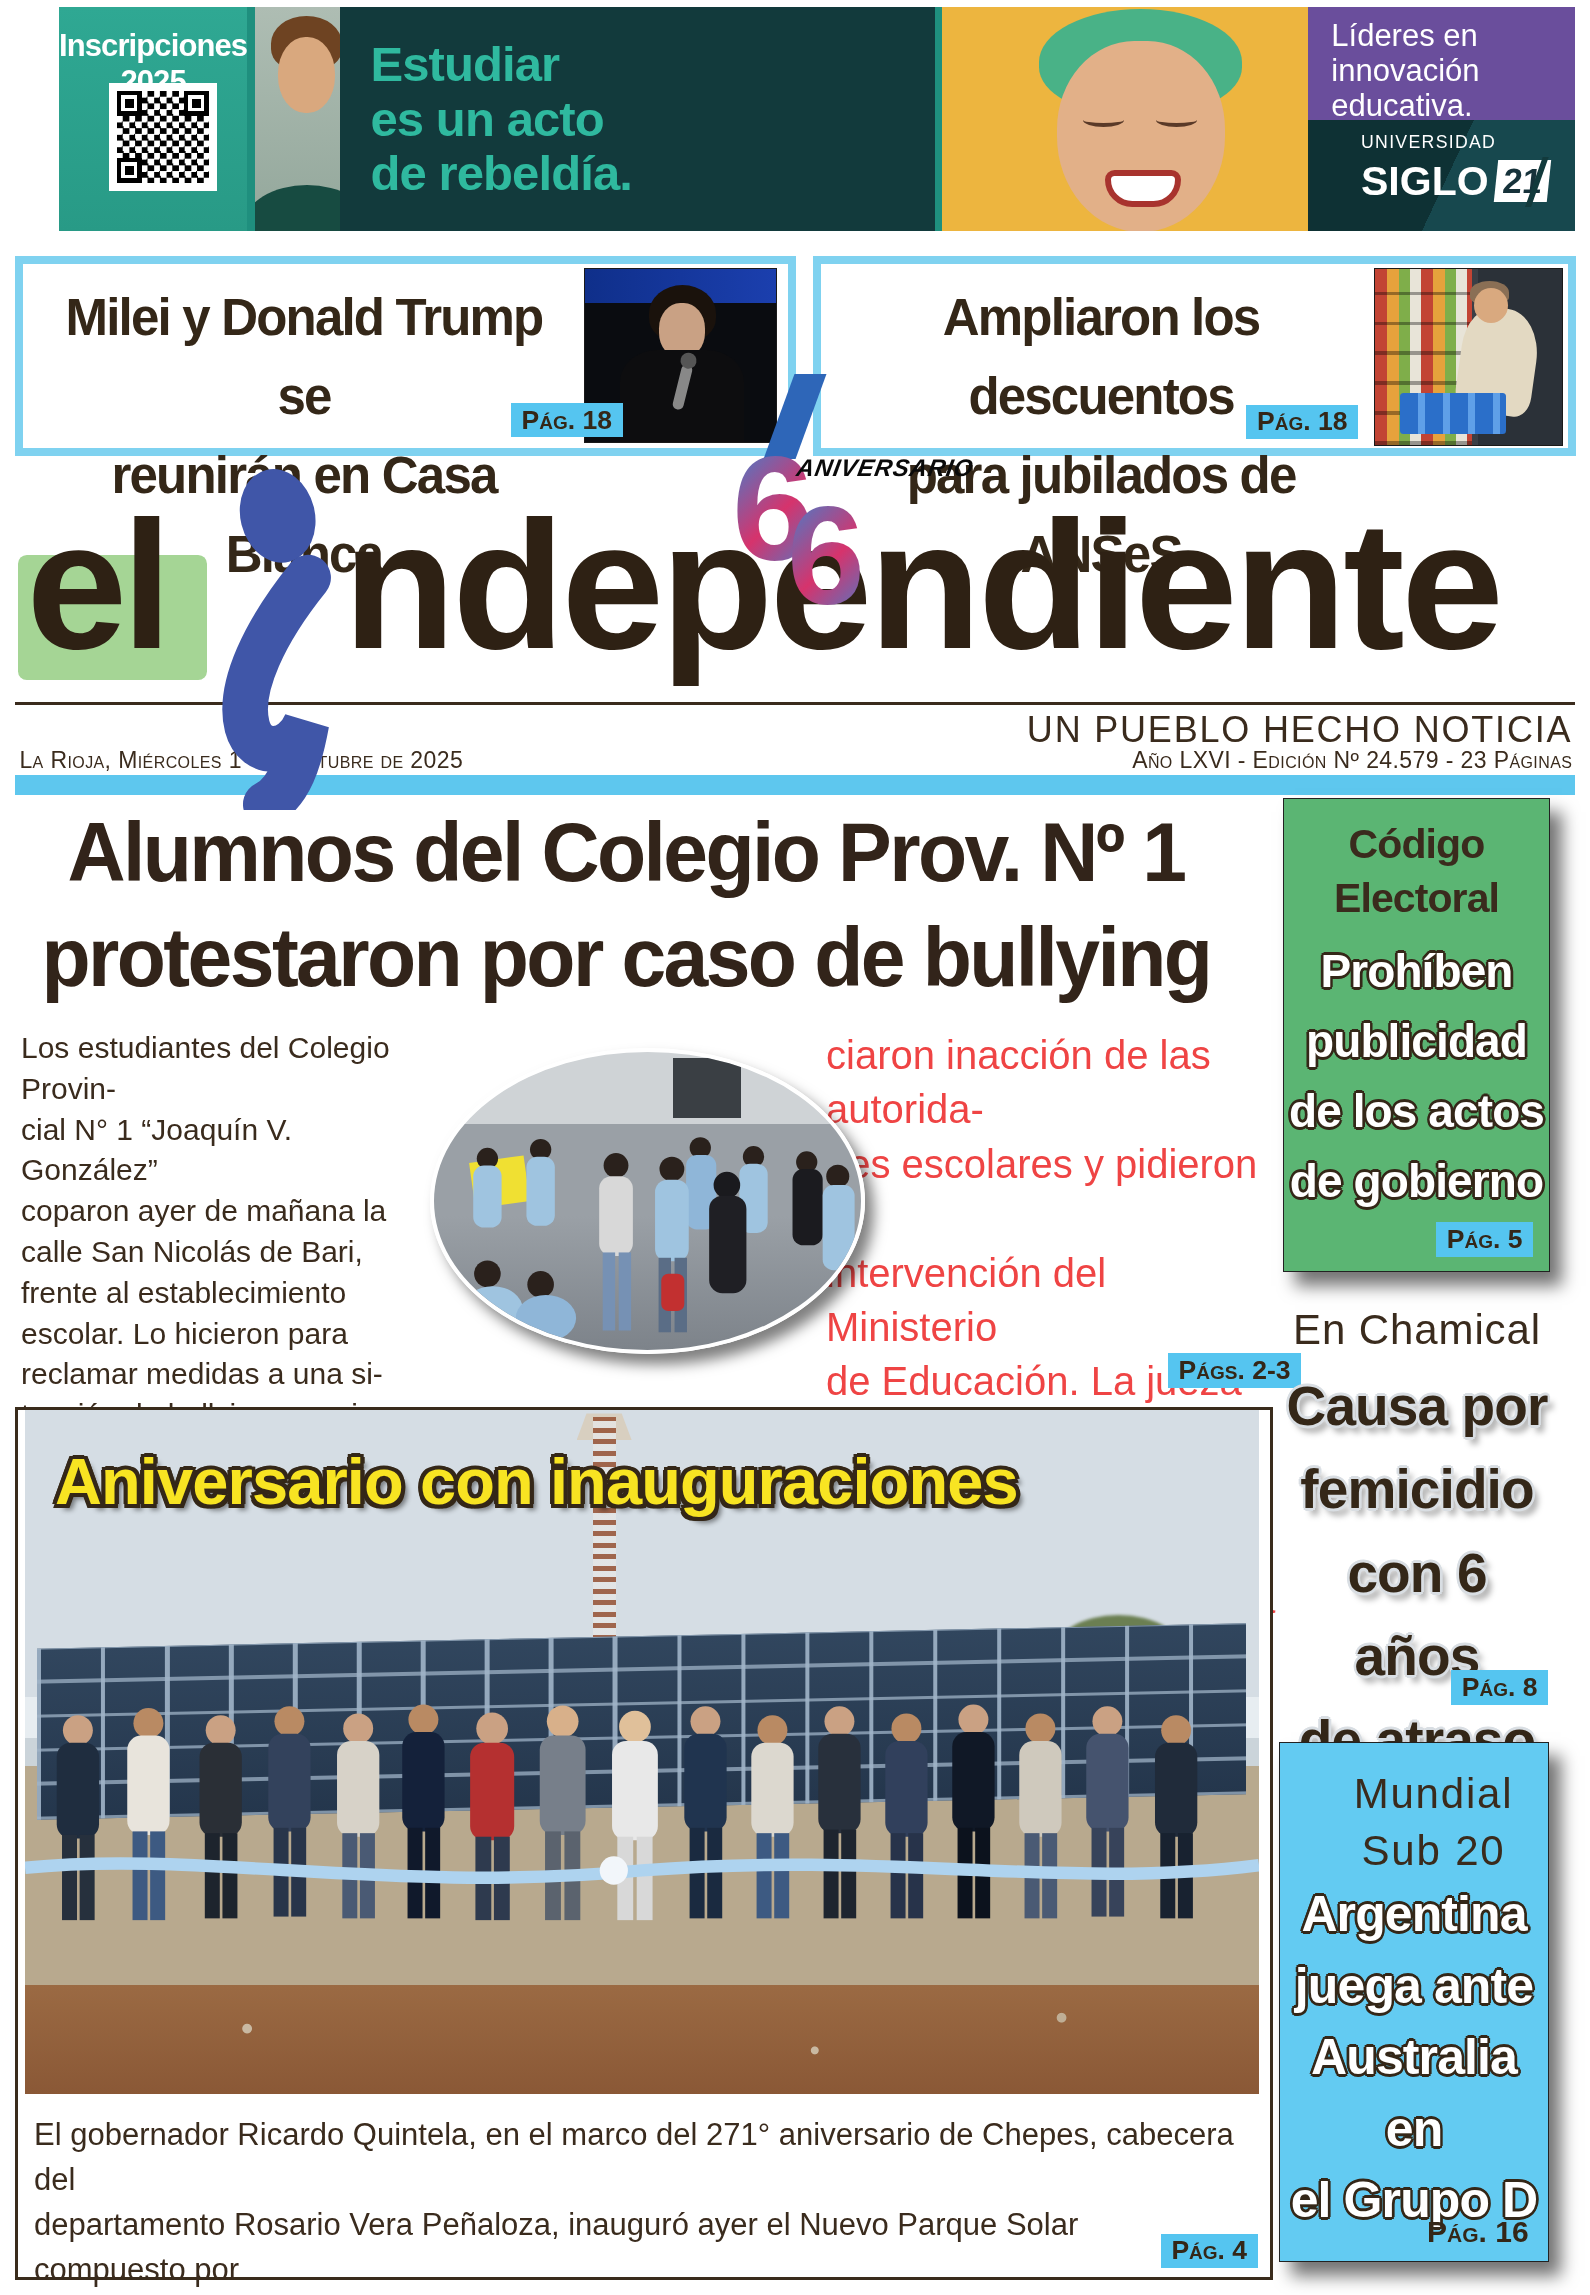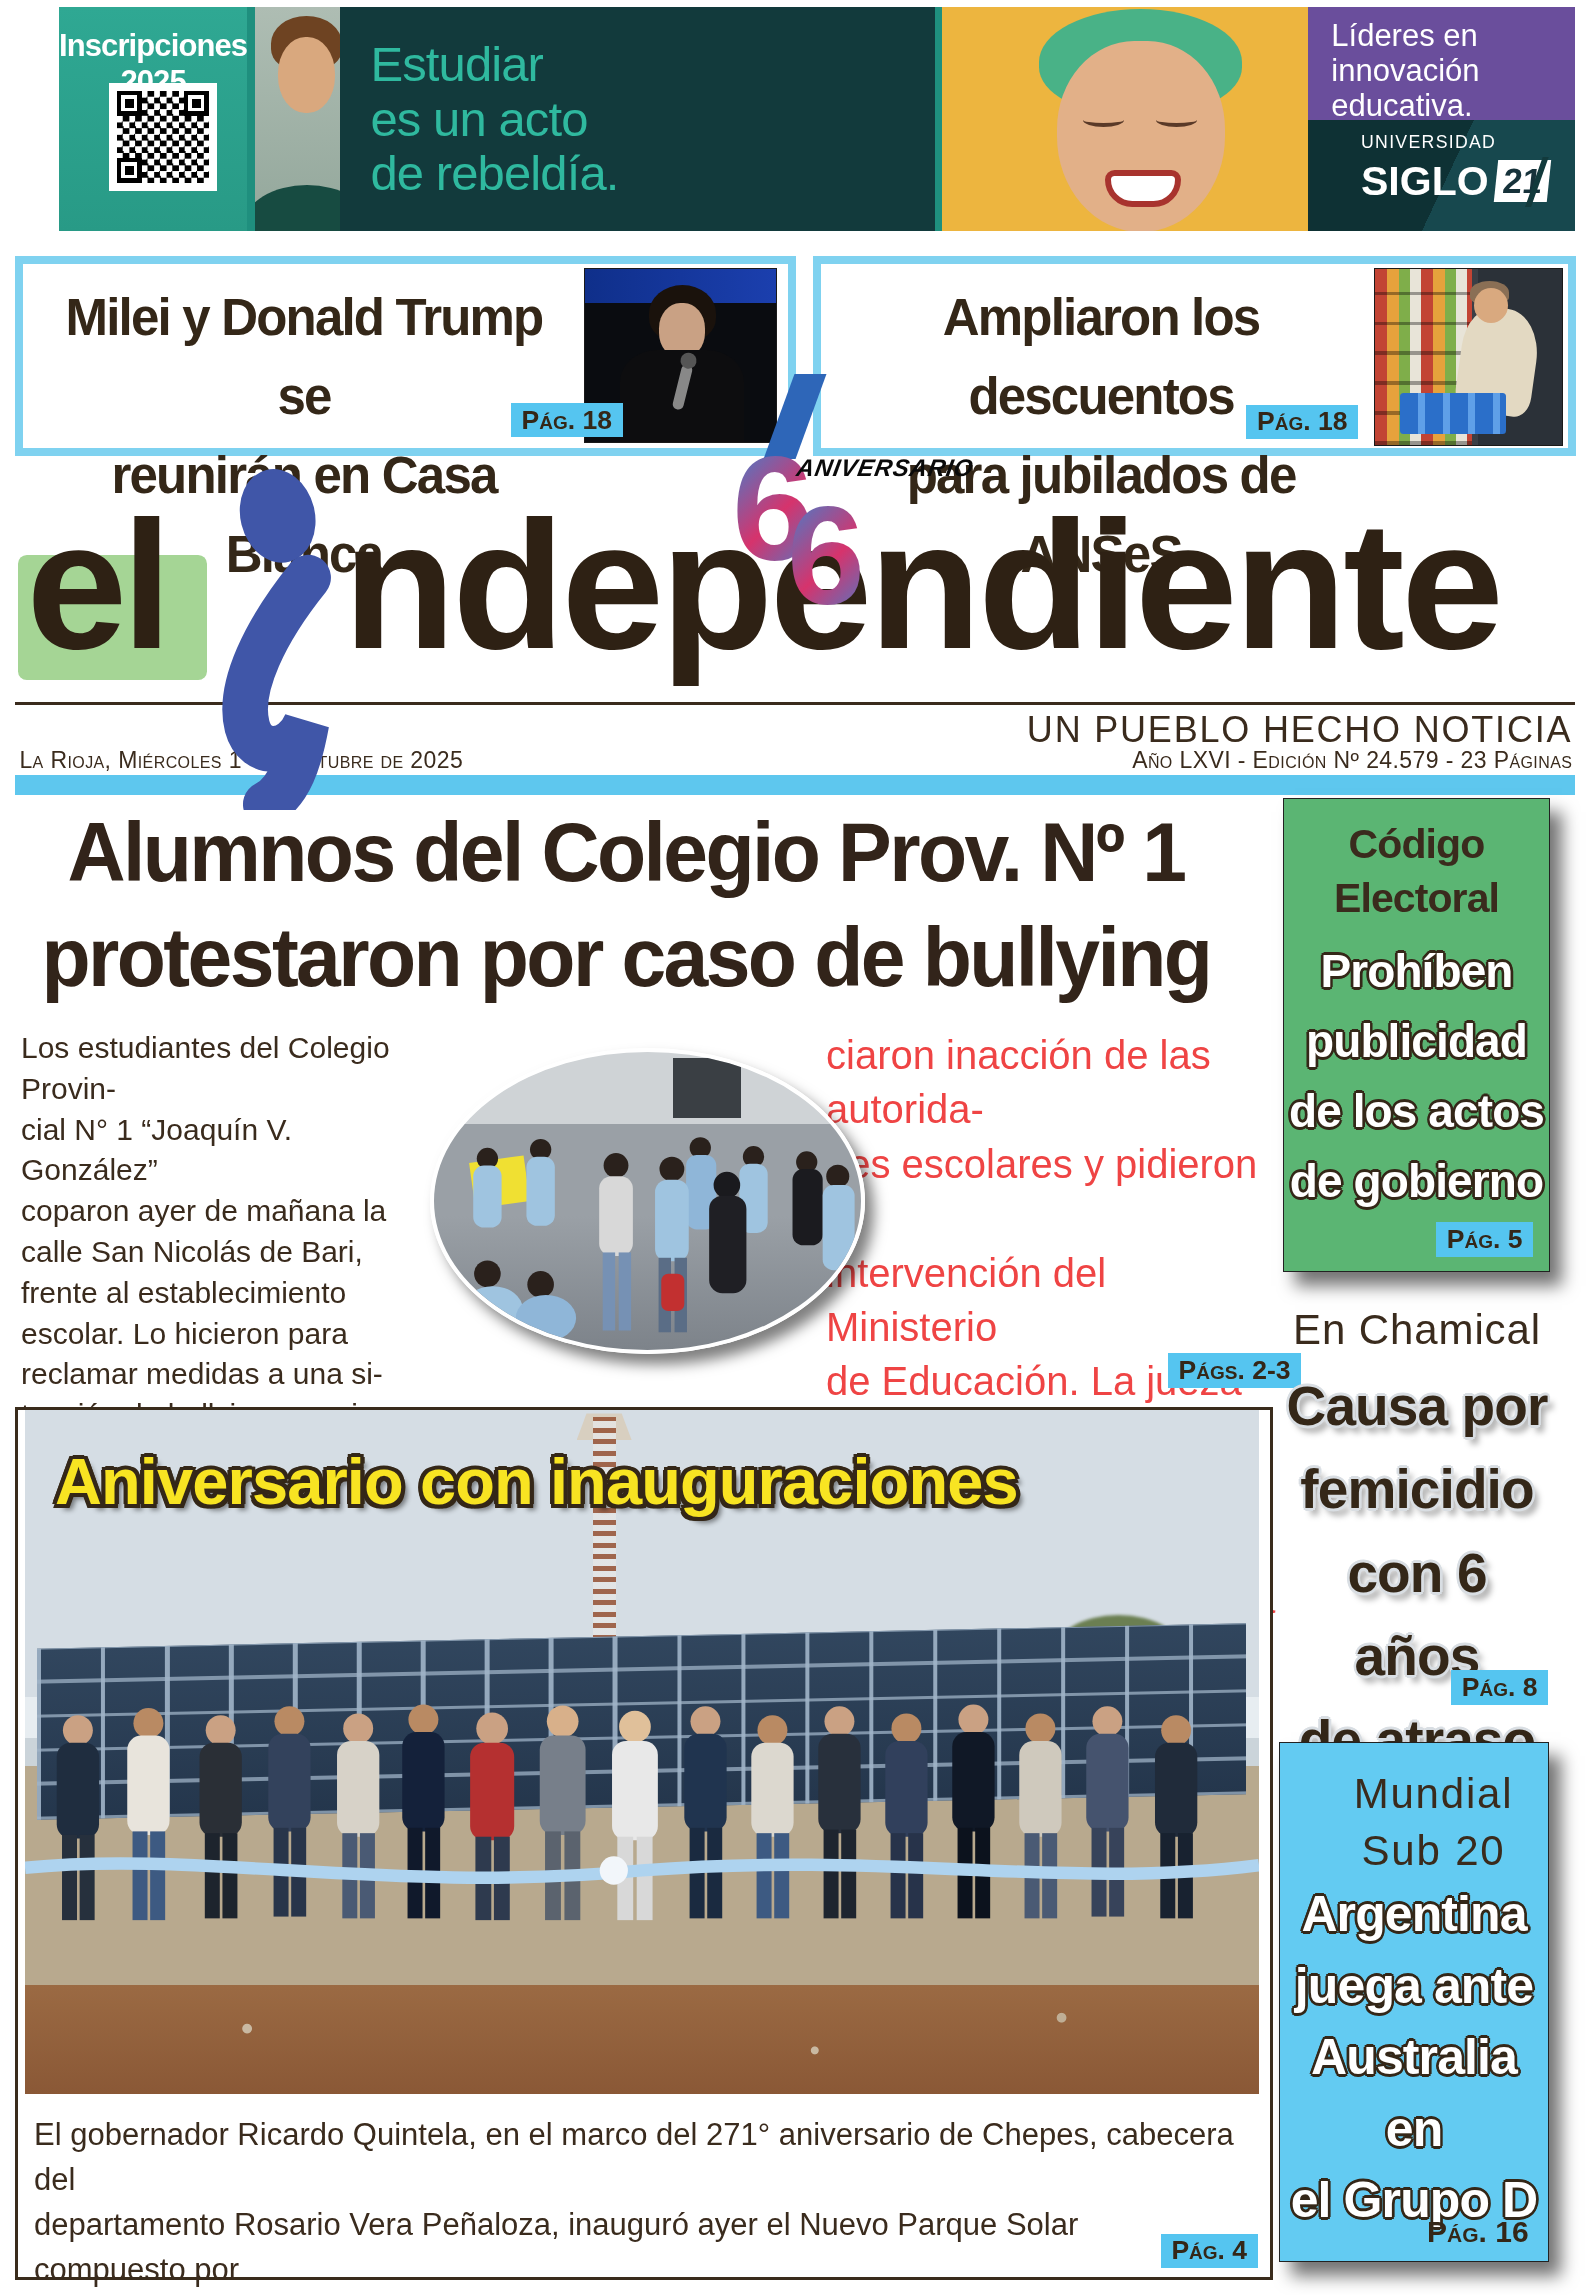--- a/index.html
+++ b/index.html
@@ -34,21 +34,21 @@
   .finder { position:absolute; width:25px; height:25px; background:#000; }
   .finder::after { content:""; position:absolute; left:4.4px; top:4.4px; width:16px; height:16px; background:#fff; }
   .finder::before { content:""; position:absolute; left:8px; top:8px; width:8.8px; height:8.8px; background:#000; z-index:1; }
   .f1{left:0;top:0;} .f2{right:0;top:0;} .f3{left:0;bottom:0;}
   .ad-man { width:102px; position:relative; background:linear-gradient(180deg,#aebdb3,#93a79b); overflow:hidden;
             border-left:8.8px solid #1f8f7e; }
   .man-hair { position:absolute; left:16px; top:8.8px; width:71px; height:55px; background:#6e4322; border-radius:50% 50% 40% 40%; }
   .man-face { position:absolute; left:23px; top:30px; width:57px; height:76px; background:#d9a87e; border-radius:48%; }
   .man-sweater { position:absolute; left:-10.6px; bottom:-30px; width:124px; height:76px; background:#174B41; border-radius:50% 50% 0 0; }
   .ad-slogan { width:652px; background:#123A3C; color:#2FB99F; display:flex; align-items:center;
-               padding-left:30px; font-size:49px; font-weight:normal; line-height:1.12; letter-spacing:-0.9px; }
+               padding-left:30px; font-size:49px; font-weight:bold; line-height:1.12; letter-spacing:-0.9px; }
   .ad-woman { width:411px; position:relative; background:#EDB53F; overflow:hidden; border-left:7px solid #1f8f7e; }
   .wom-hair { position:absolute; left:97px; top:1.8px; width:203px; height:106px; background:#49b287; border-radius:50% 50% 45% 45%; }
   .wom-face { position:absolute; left:115px; top:34px; width:168px; height:191px; background:#e2b088; border-radius:46% 46% 50% 50%; }
   .wom-eye { position:absolute; width:41px; height:14px; border-bottom:4.4px solid #5a3a28; border-radius:0 0 50% 50%; top:106px; }
   .we1{left:141px;} .we2{left:214px;}
   .wom-mouth { position:absolute; left:163px; top:163px; width:76px; height:37px; background:#fff; border:6.2px solid #a8332e; border-radius:12.4px 12.4px 35px 35px; }
   .ad-right { width:294px; display:flex; flex-direction:column; }
   .ad-purple { height:113px; background:#6A4E9C; color:#fff; font-size:31px; font-weight:500;
                line-height:1.13; padding:10.6px 0 0 23px; }
   .ad-dark { flex:1; position:relative; background:linear-gradient(115deg,#0E3134 0 52%,#17484e 52%); }

